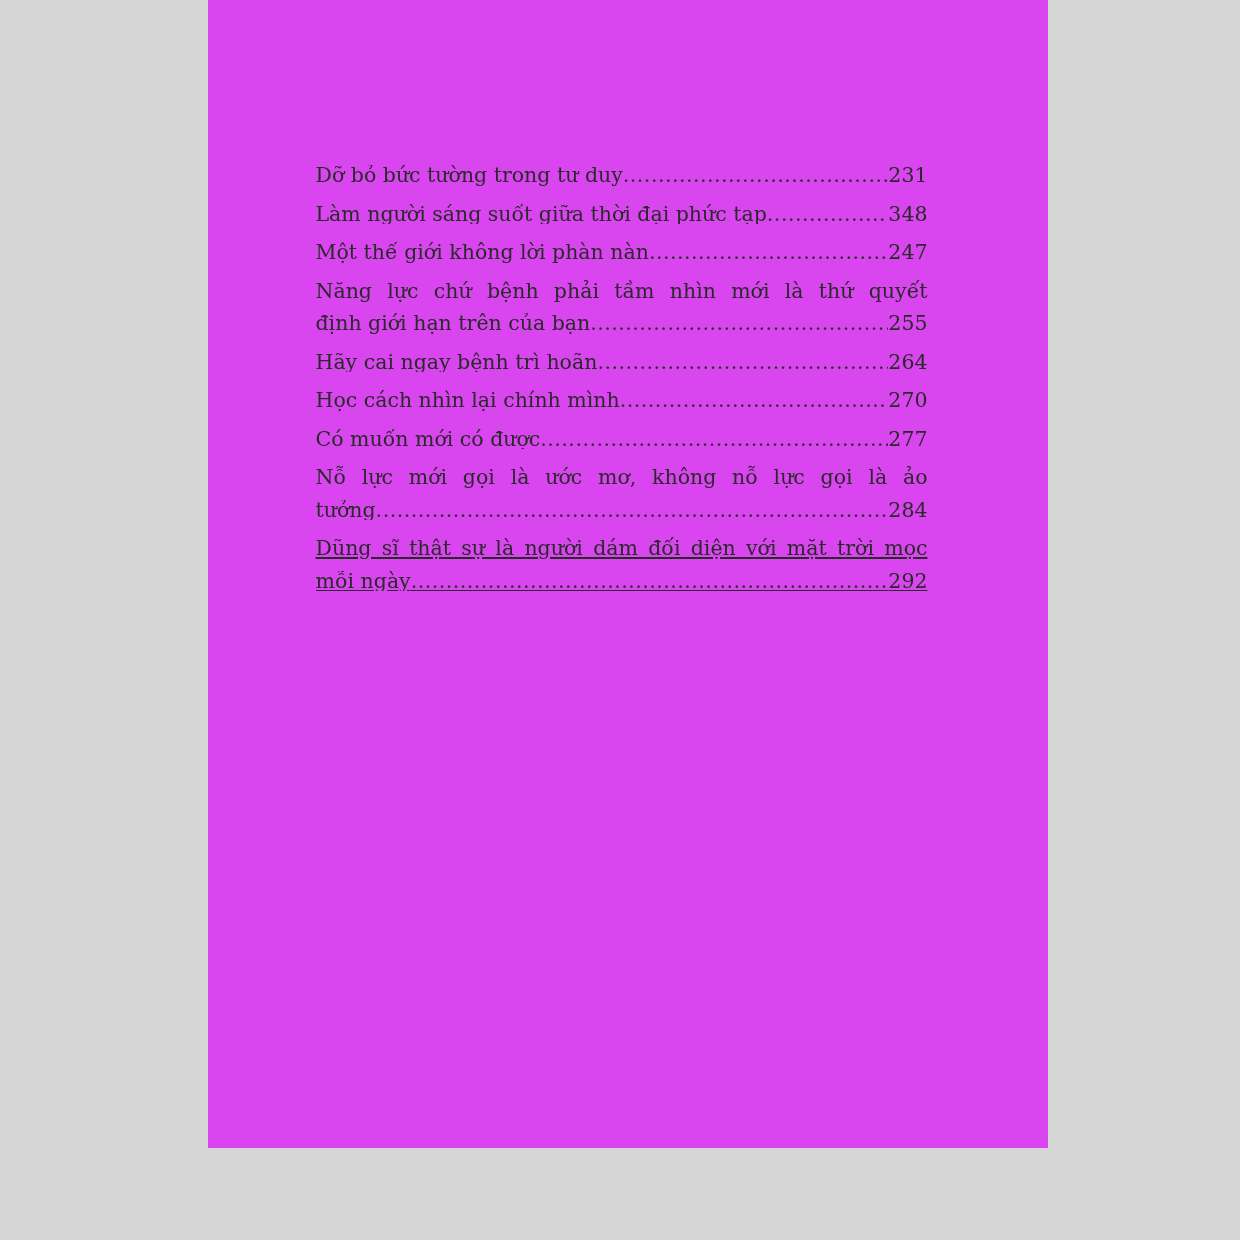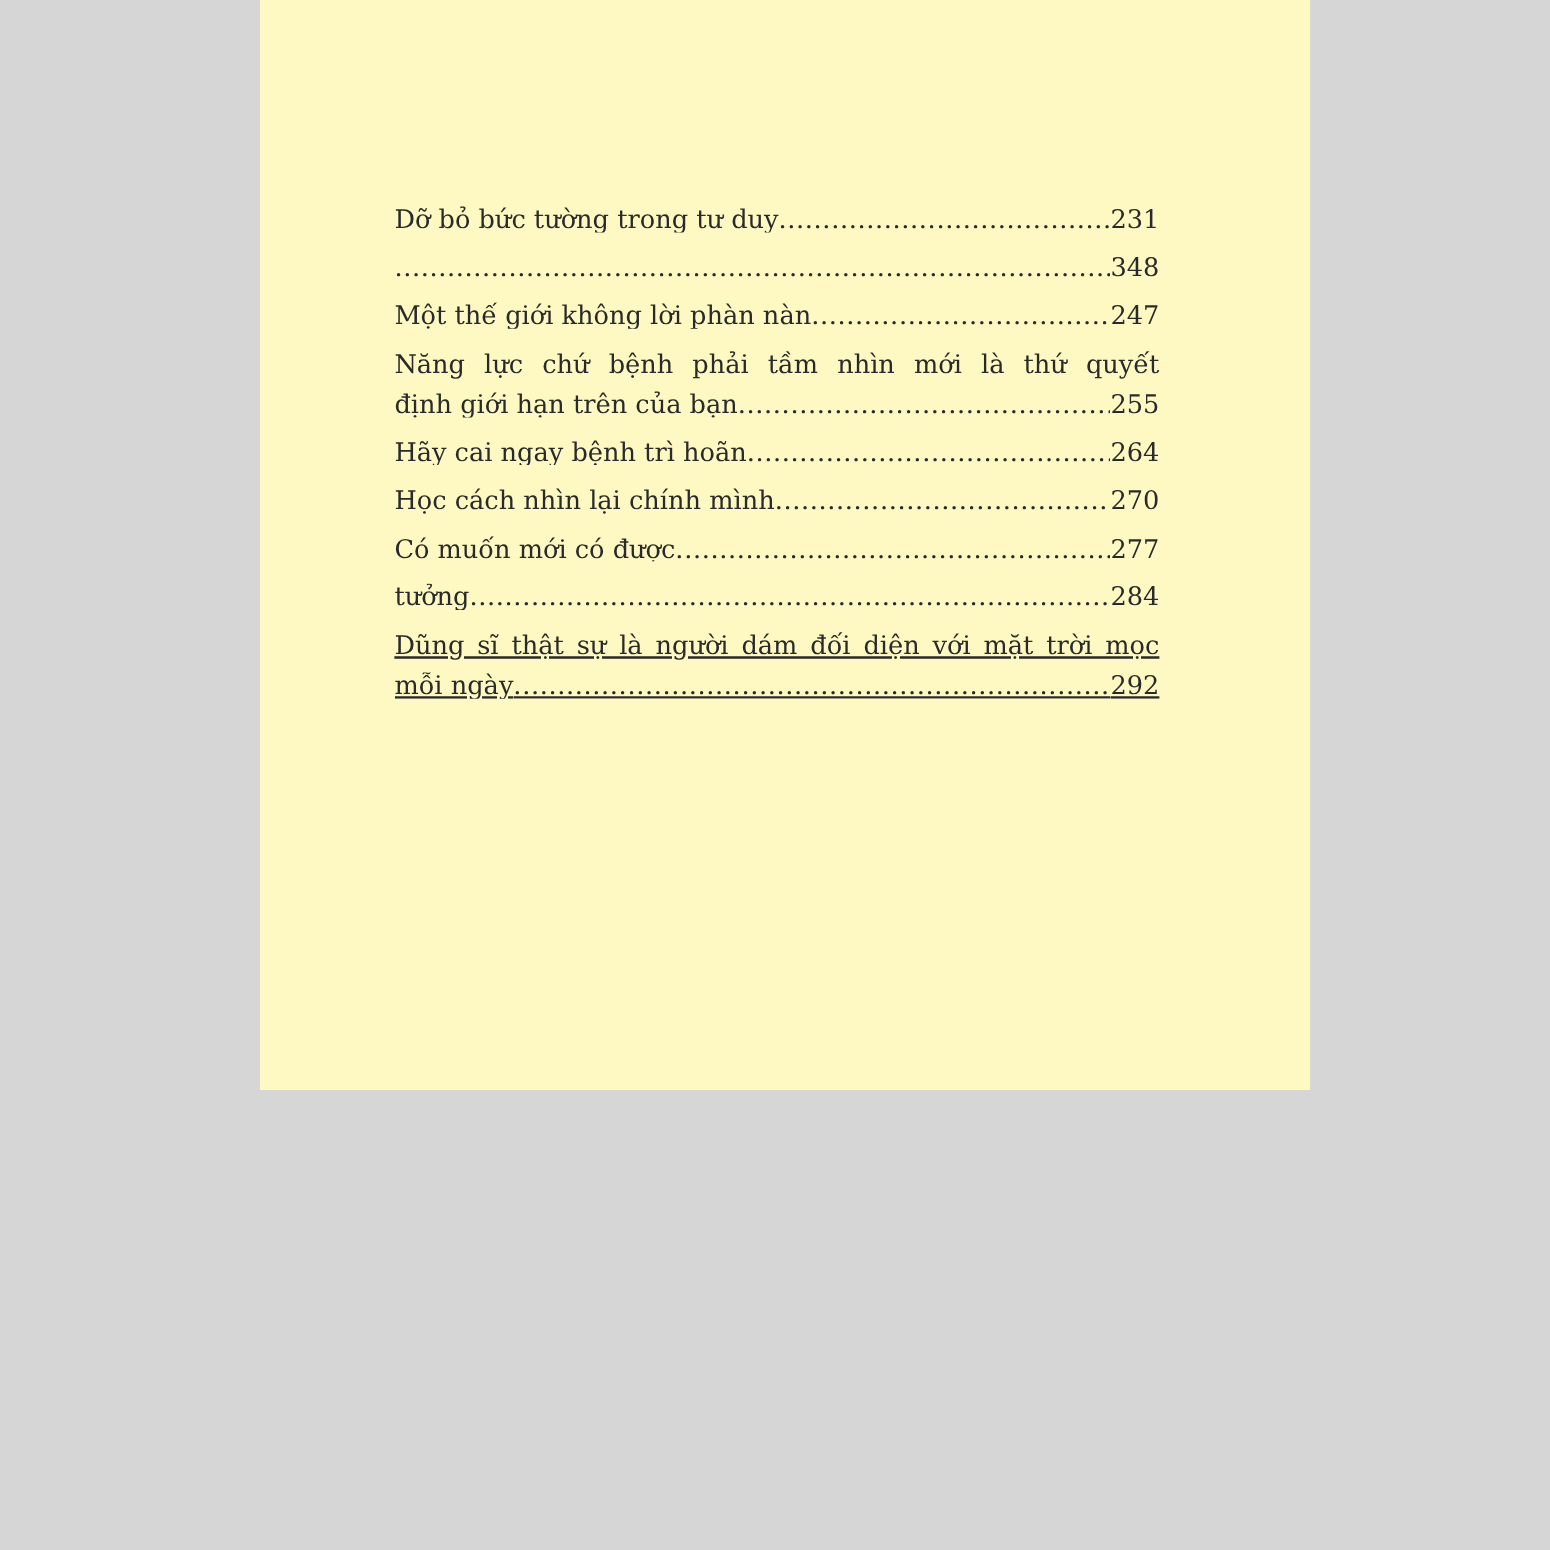--- a/index.html
+++ b/index.html
@@ -17,22 +17,22 @@
     position: absolute;
     left: 0; top: 0;
     width: 1240px;
     height: 1240px;
     display: flex;
     justify-content: center;
     align-items: stretch;
   }
   .page {
     width: 840px;
-    background: #fef9c3;
-    height: 872px;
+    background: #d946ef;
+    height: 1148px;
     position: relative;
     margin-left: 15px;
   }
   .toc {
     position: absolute;
     left: 108px;
     top: 165px;
     width: 612px;
   }
   .toc-entry {
@@ -108,20 +108,21 @@
       <div class="toc-entry">
         <div class="one-line">
           <span class="title">Dỡ bỏ bức tường trong tư duy</span>
           <span class="filler dots">........................................................................................................................................................................................................</span>
           <span class="pg">231</span>
         </div>
       </div>
 
       <div class="toc-entry">
         <div class="one-line">
+          <span class="title">Làm người sáng suốt giữa thời đại phức tạp</span>
           <span class="filler dots">........................................................................................................................................................................................................</span>
           <span class="pg">348</span>
         </div>
       </div>
 
       <div class="toc-entry">
         <div class="one-line">
           <span class="title">Một thế giới không lời phàn nàn</span>
           <span class="filler dots">........................................................................................................................................................................................................</span>
           <span class="pg">247</span>
@@ -155,20 +156,21 @@
 
       <div class="toc-entry">
         <div class="one-line">
           <span class="title">Có muốn mới có được</span>
           <span class="filler dots">........................................................................................................................................................................................................</span>
           <span class="pg">277</span>
         </div>
       </div>
 
       <div class="toc-entry two-line">
+        <span class="l1">Nỗ lực mới gọi là ước mơ, không nỗ lực gọi là ảo</span>
         <span class="l2">
           <span class="title">tưởng </span>
           <span class="filler dots">........................................................................................................................................................................................................</span>
           <span class="pg">284</span>
         </span>
       </div>
 
       <div class="toc-entry two-line gap-extra">
         <span class="l1">Dũng sĩ thật sự là người dám đối diện với mặt trời mọc</span>
         <span class="l2">

